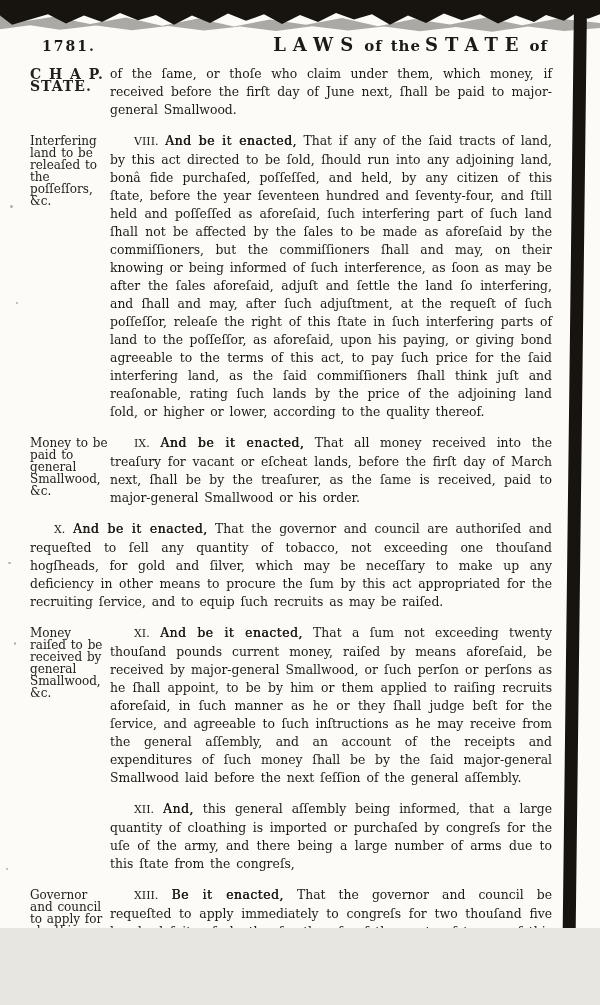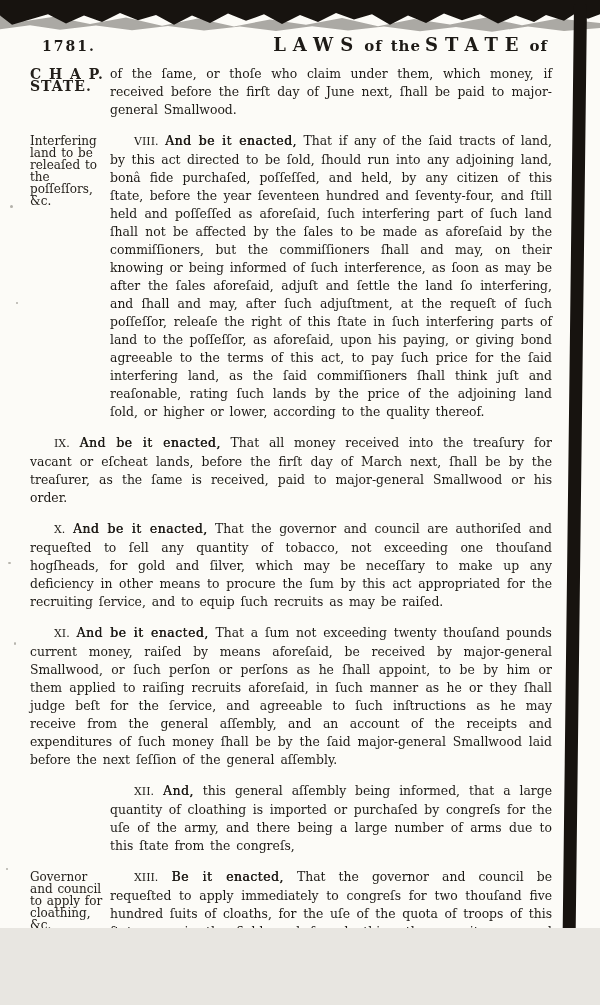--- a/index.html
+++ b/index.html
@@ -78,28 +78,30 @@
       </div>
       <p class="para no-indent">of the ſame, or thoſe who claim under them, which money, if received before the firſt day of June next, ſhall be paid to major-general Smallwood.</p>
     </div>
 
     <div class="section">
       <div class="sidenote">Interfering land to be releaſed to the poſſeſſors, &amp;c.</div>
       <p class="para"><span class="secnum">VIII.</span> <span class="blackletter">And be it enacted,</span> <span>That if any of the ſaid tracts of land, by this act directed to be ſold, ſhould run into any adjoining land, bonâ fide purchaſed, poſſeſſed, and held, by any citizen of this ſtate, before the year ſeventeen hundred and ſeventy-four, and ſtill held and poſſeſſed as aforeſaid, ſuch interfering part of ſuch land ſhall not be affected by the ſales to be made as aforeſaid by the commiſſioners, but the commiſſioners ſhall and may, on their knowing or being informed of ſuch interference, as ſoon as may be after the ſales aforeſaid, adjuſt and ſettle the land ſo interfering, and ſhall and may, after ſuch adjuſtment, at the requeſt of ſuch poſſeſſor, releaſe the right of this ſtate in ſuch interfering parts of land to the poſſeſſor, as aforeſaid, upon his paying, or giving bond agreeable to the terms of this act, to pay ſuch price for the ſaid interfering land, as the ſaid commiſſioners ſhall think juſt and reaſonable, rating ſuch lands by the price of the adjoining land ſold, or higher or lower, according to the quality thereof.</span></p>
     </div>
 
     <div class="section">
+      <div class="sidenote">Money to be paid to general Smallwood, &amp;c.</div>
       <p class="para"><span class="secnum">IX.</span> <span class="blackletter">And be it enacted,</span> <span>That all money received into the treaſury for vacant or eſcheat lands, before the firſt day of March next, ſhall be by the treaſurer, as the ſame is received, paid to major-general Smallwood or his order.</span></p>
     </div>
 
     <div class="section">
       <p class="para"><span class="secnum">X.</span> <span class="blackletter">And be it enacted,</span> <span>That the governor and council are authoriſed and requeſted to ſell any quantity of tobacco, not exceeding one thouſand hogſheads, for gold and ſilver, which may be neceſſary to make up any deficiency in other means to procure the ſum by this act appropriated for the recruiting ſervice, and to equip ſuch recruits as may be raiſed.</span></p>
     </div>
 
     <div class="section">
+      <div class="sidenote">Money raiſed to be received by general Smallwood, &amp;c.</div>
       <p class="para"><span class="secnum">XI.</span> <span class="blackletter">And be it enacted,</span> <span>That a ſum not exceeding twenty thouſand pounds current money, raiſed by means aforeſaid, be received by major-general Smallwood, or ſuch perſon or perſons as he ſhall appoint, to be by him or them applied to raiſing recruits aforeſaid, in ſuch manner as he or they ſhall judge beſt for the ſervice, and agreeable to ſuch inſtructions as he may receive from the general aſſembly, and an account of the receipts and expenditures of ſuch money ſhall be by the ſaid major-general Smallwood laid before the next ſeſſion of the general aſſembly.</span></p>
     </div>
 
     <div class="section">
       <div class="sidenote"></div>
       <p class="para"><span class="secnum">XII.</span> <span class="blackletter">And,</span> <span>this general aſſembly being informed, that a large quantity of cloathing is imported or purchaſed by congreſs for the uſe of the army, and there being a large number of arms due to this ſtate from the congreſs,</span></p>
     </div>
 
     <div class="section">
       <div class="sidenote">Governor and council to apply for cloathing, &amp;c.</div>

